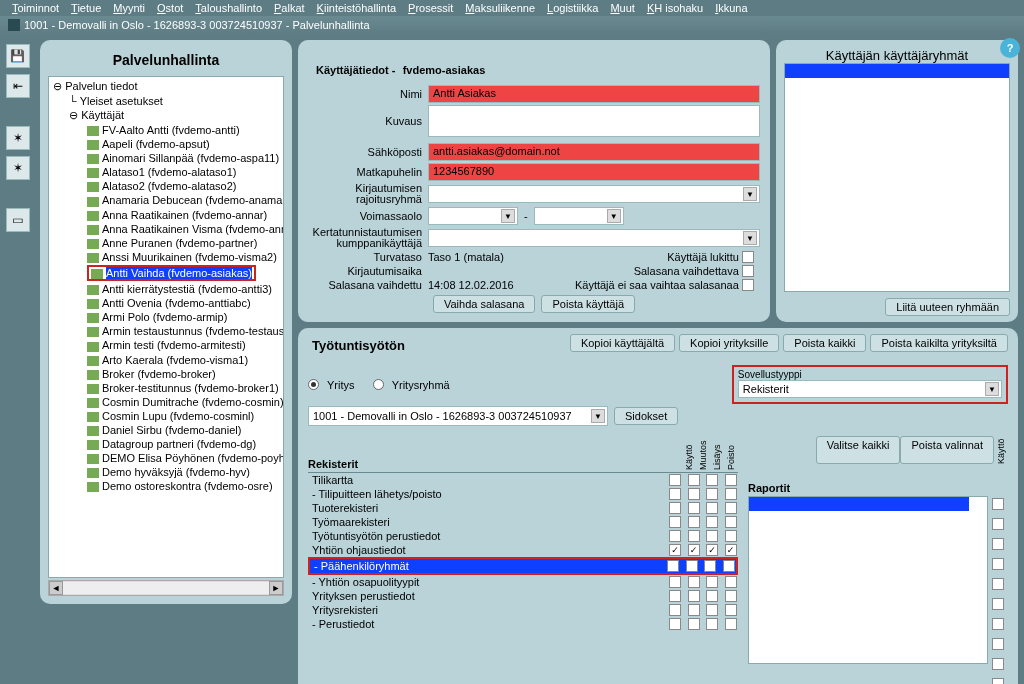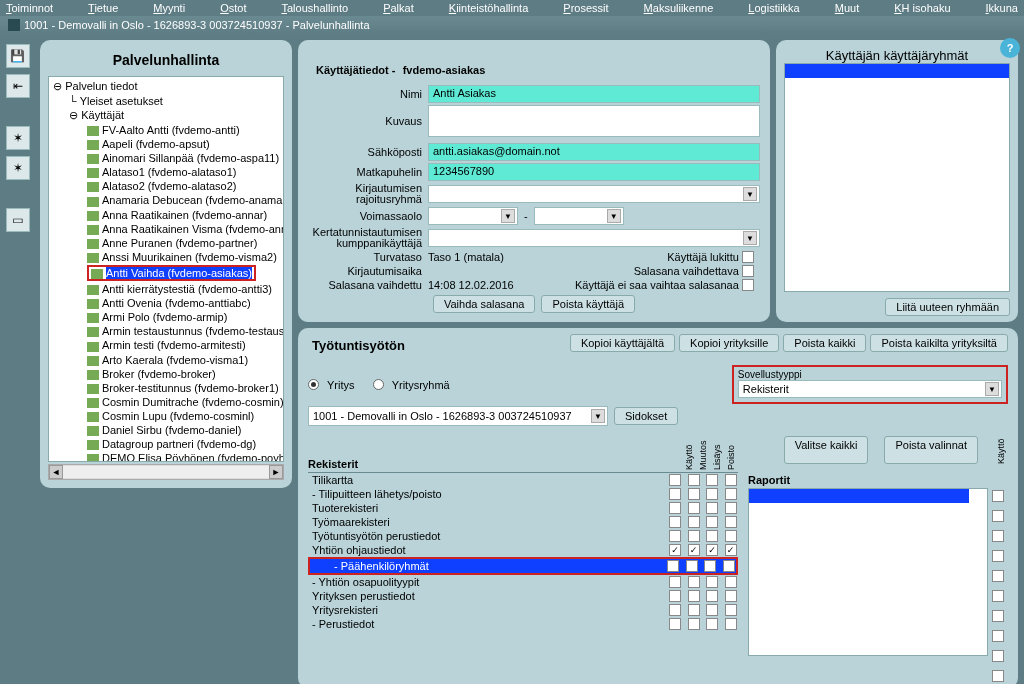--- a/index.html
+++ b/index.html
@@ -1,44 +1,44 @@
 <!DOCTYPE html>
 <html><head>
 <meta charset="utf-8">
 <style>
   * { box-sizing: border-box; font-family: Arial, sans-serif; font-size: 11px; }
   body { margin: 0; background: #5e7c84; width: 1024px; height: 684px; overflow: hidden; }
-  .menubar { background: #5e7c84; color: #fff; padding: 2px 6px; display: flex; gap: 12px; font-size: 12px; justify-content: space-between; }
+  .menubar { background: #5e7c84; color: #fff; padding: 2px 12px; display: flex; gap: 12px; font-size: 12px; }
   .menubar span { cursor: pointer; }
   .menubar span u { text-decoration: underline; }
   .titlebar { background: linear-gradient(#6a8a92,#5e7c84); color: #fff; padding: 3px 8px; font-size: 12px; display:flex; align-items:center; gap:4px;}
   .titlebar .ticon{width:12px;height:12px;background:#2a4a52;display:inline-block;}
   .main { display: flex; padding: 6px; gap: 6px; height: 640px; }
   .left-toolbar { width: 28px; display: flex; flex-direction: column; gap: 6px; padding-top: 4px; }
   .icon-btn { width: 24px; height: 24px; background: #dde8ea; border: 1px solid #9bb; display: flex; align-items: center; justify-content: center; font-size: 12px; cursor: pointer; }
   .panel { background: #b9d3d8; border-radius: 10px; padding: 8px; }
-  .tree-panel { width: 252px; height: 448px; display: flex; flex-direction: column; }
+  .tree-panel { width: 252px; height: 564px; display: flex; flex-direction: column; }
   .tree-title { text-align: center; font-weight: bold; font-size: 14px; padding: 4px 0 8px; }
   .tree { background: #fff; flex: 1; overflow: auto; border: 1px solid #8aa; padding: 2px; }
   .tree-node { padding: 1px 2px; white-space: nowrap; }
   .tree-indent1 { padding-left: 18px; }
   .tree-indent2 { padding-left: 36px; }
   .tree-icon { display: inline-block; width: 12px; height: 10px; background: #7a5; margin-right: 3px; vertical-align: middle; }
   .tree-selected { background: #1040ff; color: #fff; }
   .red-box { border: 2px solid #c22; padding: 0 2px; display: inline-block; }
   .scrollbar-h { height: 16px; background: #ddd; border: 1px solid #aaa; margin-top: 2px; display:flex; align-items:center;}
   .sb-arrow{width:14px;height:14px;background:#ccc;border:1px solid #999;display:flex;align-items:center;justify-content:center;font-size:9px;}
   .sb-track{flex:1;height:12px;background:#eee;}
   .right-col { flex: 1; display: flex; flex-direction: column; gap: 6px; }
   .top-row { display: flex; gap: 6px; height: 282px; }
   .user-panel { flex: 1; padding: 20px 10px; position: relative; }
   .user-title { font-weight: bold; font-size: 13px; padding: 2px 0 8px 8px; }
   .form-row { display: flex; align-items: center; margin-bottom: 2px; }
   .form-label { width: 120px; text-align: right; padding-right: 6px; }
-  .form-input { flex: 1; background: #5eead4; border: 1px solid #9bb; height: 18px; padding: 1px 4px; }
+  .form-input { flex: 1; background: #ef4444; border: 1px solid #9bb; height: 18px; padding: 1px 4px; }
   .form-textarea { flex: 1; background: #fff; border: 1px solid #9bb; height: 32px; padding: 1px 4px; }
   .form-select { flex: 1; background: #fff; border: 1px solid #9bb; height: 18px; display:flex; align-items:center; justify-content:space-between; padding:0 2px 0 4px;}
   .sel-arrow{width:14px;height:14px;background:#ddd;border:1px solid #aaa;display:flex;align-items:center;justify-content:center;font-size:8px;}
   .form-date { width: 90px; background: #fff; border: 1px solid #9bb; height: 18px; display:flex;align-items:center;justify-content:flex-end;padding:0 2px;}
   .chk { width: 12px; height: 12px; background: #fff; border: 1px solid #888; }
   .btn { background: #cde0e4; border: 1px solid #8aa; border-radius: 3px; padding: 2px 10px; cursor: pointer; font-size: 11px; }
   .groups-panel { width: 242px; padding: 6px 8px; display: flex; flex-direction: column; }
   .groups-title { text-align: center; font-weight: normal; font-size: 13px; padding: 2px 0 0; }
   .groups-list { background: #fff; flex: 1; border: 1px solid #8aa; }
   .groups-list-top { background: #1040ff; height: 14px; }
@@ -54,23 +54,23 @@
   .perm-lower { display: flex; gap: 10px; margin-top: 10px; }
   .reg-col { flex: 1; }
   .rep-col { width: 260px; }
   .col-head { border-bottom: 1px solid #6a8a92; padding: 2px 0; display:flex; align-items:flex-end;}
   .col-head-title { font-weight: bold; flex: 1; }
   .vhdr { writing-mode: vertical-rl; transform: rotate(180deg); font-size: 9px; padding: 0 2px; height: 32px; }
   .reg-row { display: flex; align-items: center; padding: 1px 0; }
   .reg-label { flex: 1; padding-left: 4px; }
   .reg-chks { display: flex; gap: 4px; width: 70px; justify-content: space-around; }
   .reg-selected { background: #1040ff; color: #fff; }
-  .reg-red { border: 2px solid #c22; padding-left: 20px; }
+  .reg-red { border: 2px solid #c22; }
   .chk.checked::after{content:"✓";font-size:9px;position:relative;top:-2px;left:1px;}
-  .rep-top-btns { display:flex; gap:16px; justify-content:flex-end; margin-bottom:8px;}
+  .rep-top-btns { display:flex; gap:0; justify-content:flex-end; margin-bottom:16px;}
   .rep-list { background: #fff; border: 1px solid #8aa; height: 168px; }
   .rep-list-top { background: #1040ff; height: 14px; width: 220px;}
 </style>
 </head>
 <body>
 
 <div class="menubar" id="menubar">
     <span><u>T</u>oiminnot</span>
     <span><u>T</u>ietue</span>
     <span><u>M</u>yynti</span>

